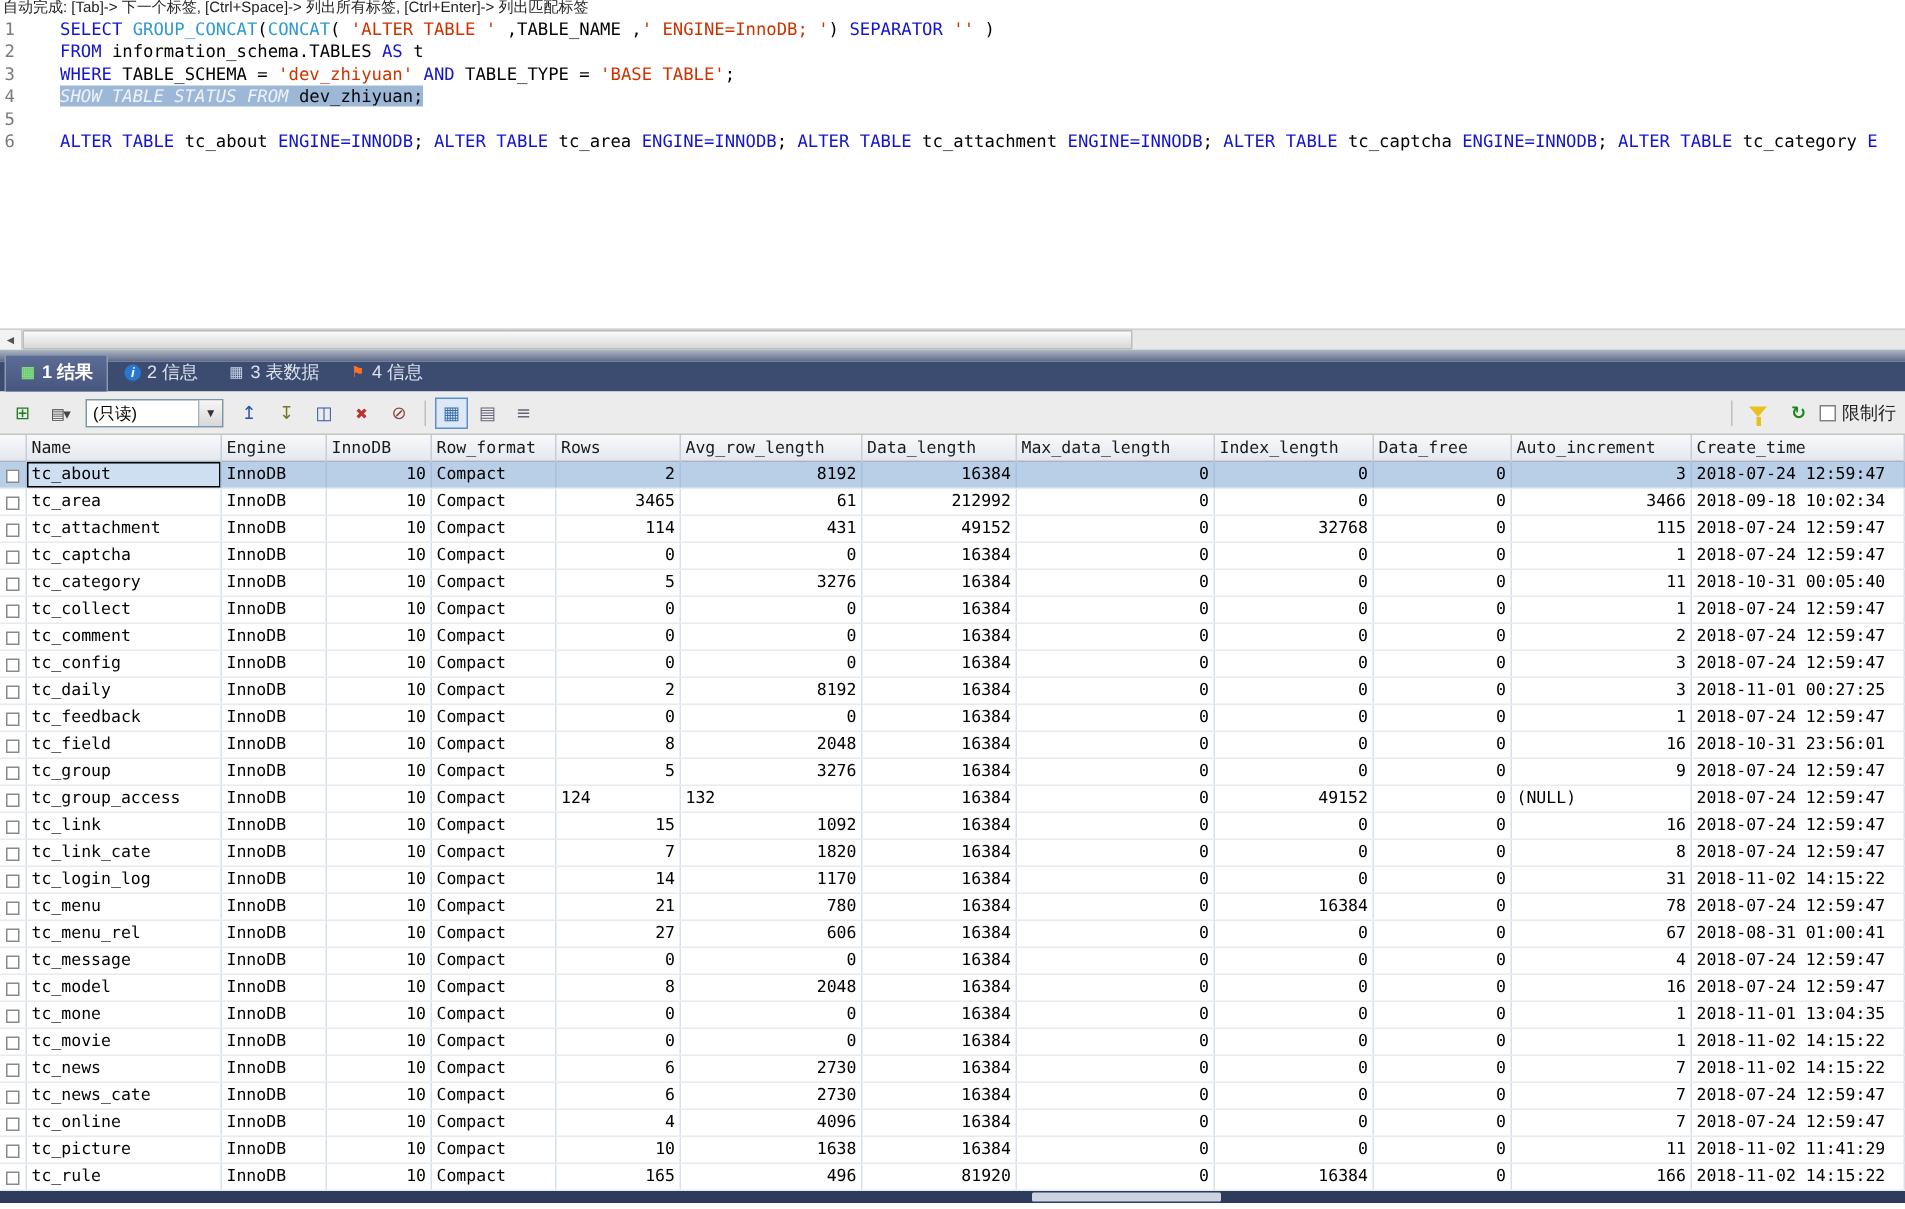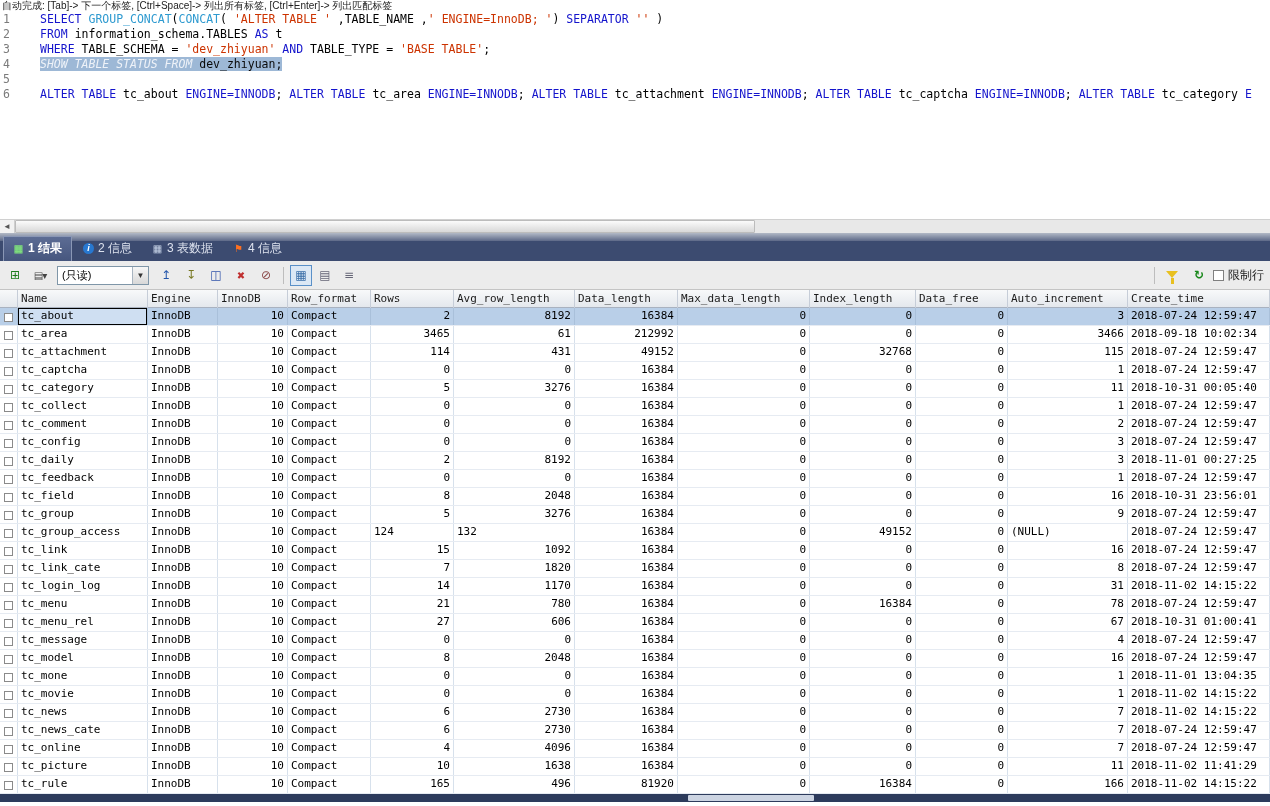--- a/index.html
+++ b/index.html
@@ -495,21 +495,21 @@
         <div class="gcell" data-name="cell-engine" style="width: 70px; text-align: left;">InnoDB</div>
         <div class="gcell" data-name="cell-version" style="width: 70px; text-align: right;">10</div>
         <div class="gcell" data-name="cell-row_format" style="width: 83px; text-align: left;">Compact</div>
         <div class="gcell" data-name="cell-rows" style="width: 83px; text-align: right;">27</div>
         <div class="gcell" data-name="cell-avg_row_length" style="width: 121px; text-align: right;">606</div>
         <div class="gcell" data-name="cell-data_length" style="width: 103px; text-align: right;">16384</div>
         <div class="gcell" data-name="cell-max_data_length" style="width: 132px; text-align: right;">0</div>
         <div class="gcell" data-name="cell-index_length" style="width: 106px; text-align: right;">0</div>
         <div class="gcell" data-name="cell-data_free" style="width: 92px; text-align: right;">0</div>
         <div class="gcell" data-name="cell-auto_increment" style="width: 120px; text-align: right;">67</div>
-        <div class="gcell" data-name="cell-create_time" style="width: 142px; text-align: left;">2018-10-31 01:00:41</div>
+        <div class="gcell" data-name="cell-create_time" style="width: 142px; text-align: left;">2018-08-31 01:00:41</div>
       </div>
       <div class="grow" data-name="table-row">
         <div class="gcell cbcell" data-name="row-select-cell" style="width: 18px;">
           <span class="cb" data-name="row-checkbox"></span>
         </div>
         <div class="gcell" data-name="cell-name" style="width: 130px; text-align: left;">tc_message</div>
         <div class="gcell" data-name="cell-engine" style="width: 70px; text-align: left;">InnoDB</div>
         <div class="gcell" data-name="cell-version" style="width: 70px; text-align: right;">10</div>
         <div class="gcell" data-name="cell-row_format" style="width: 83px; text-align: left;">Compact</div>
         <div class="gcell" data-name="cell-rows" style="width: 83px; text-align: right;">0</div>

